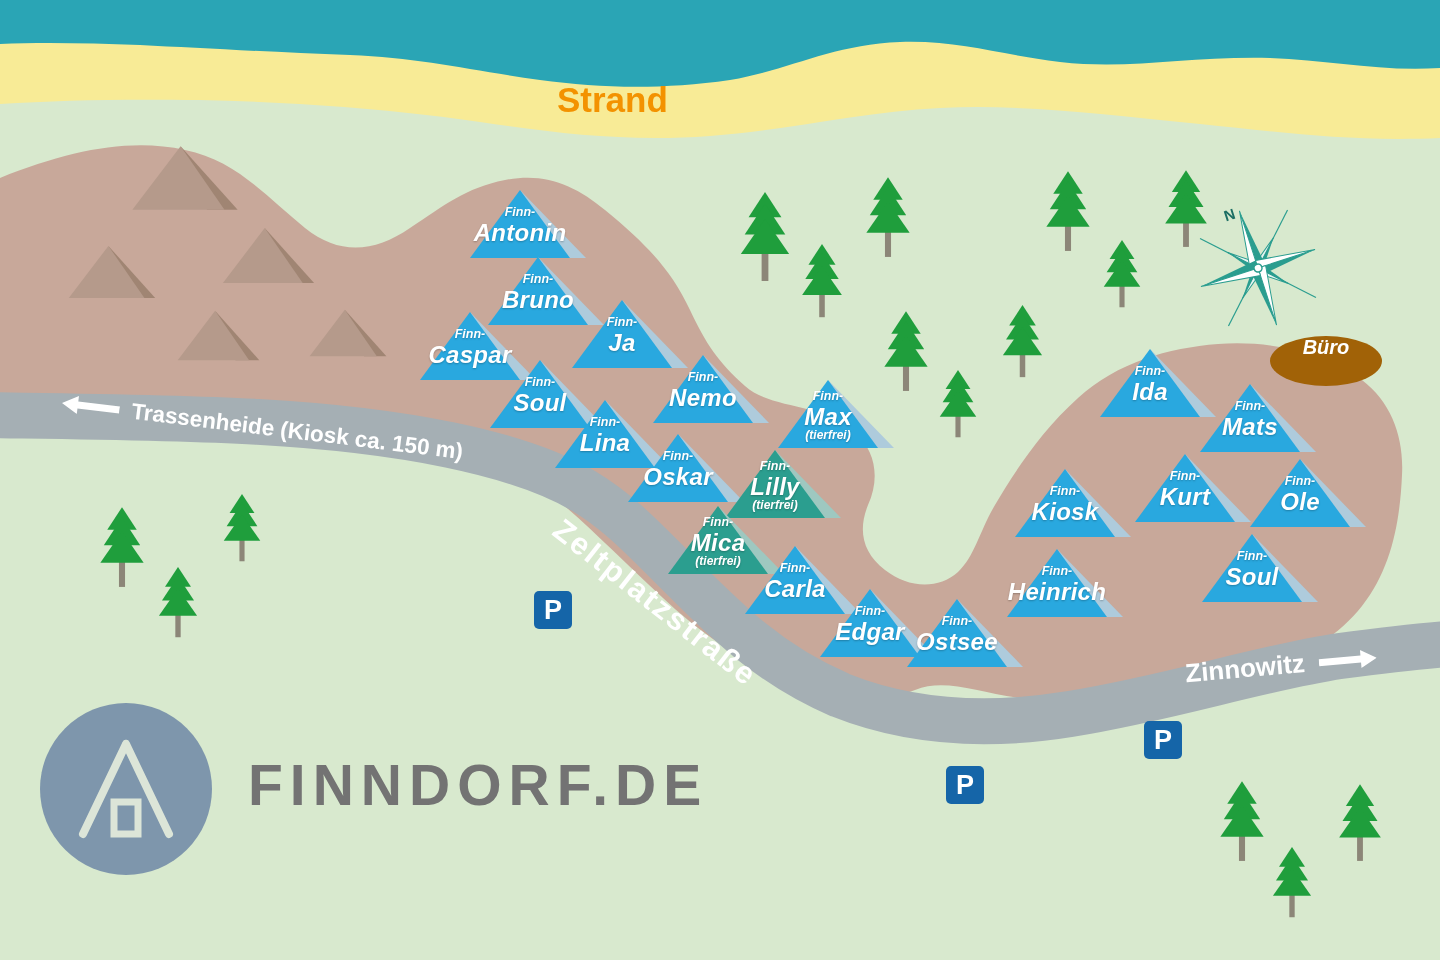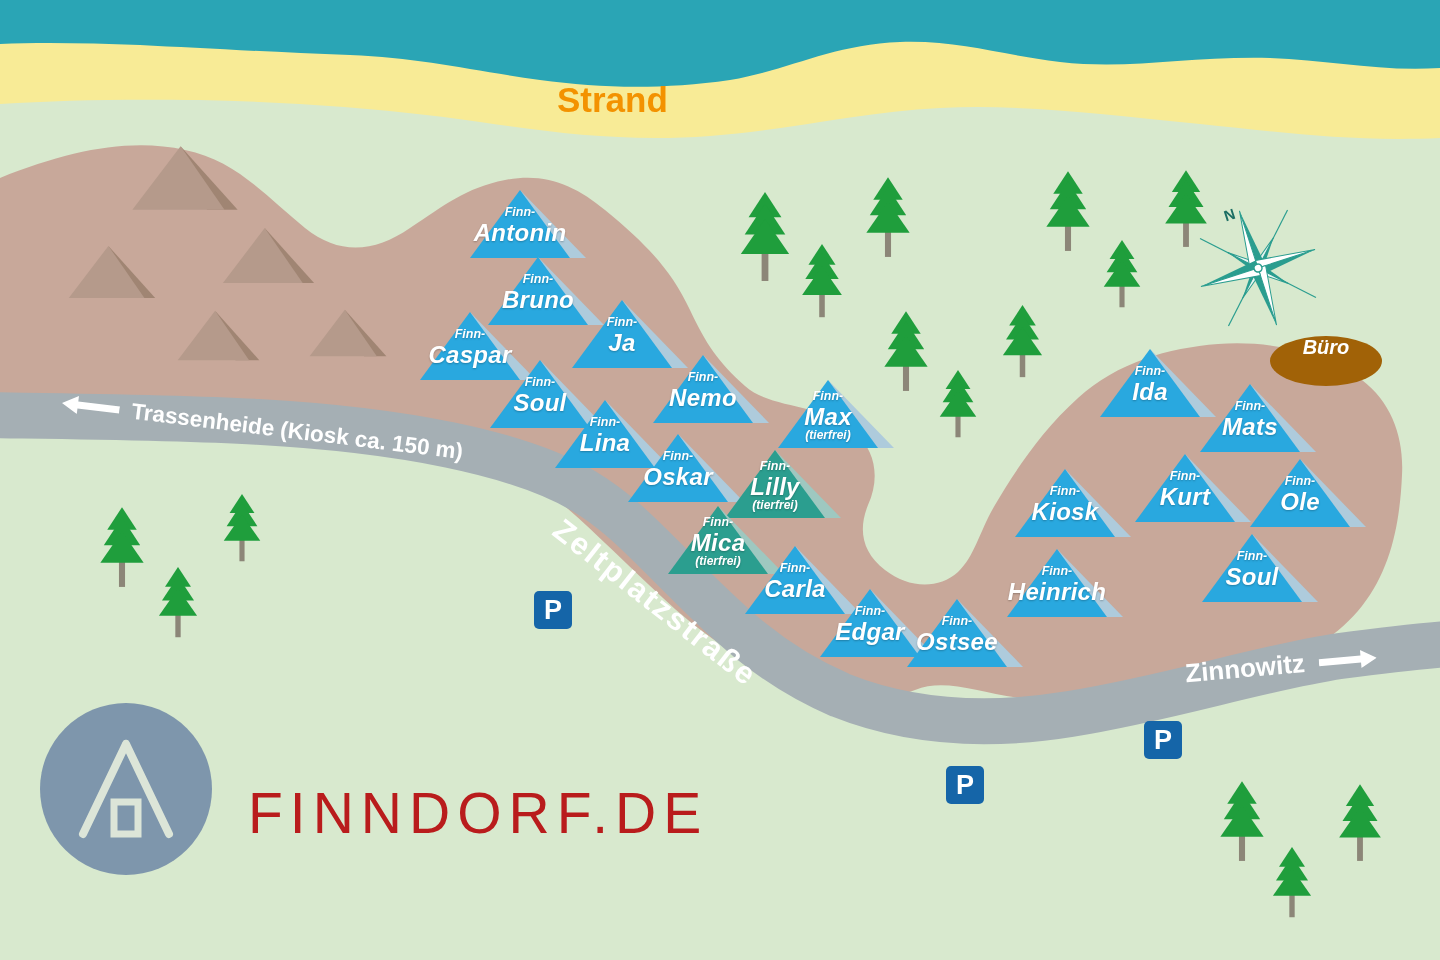--- a/index.html
+++ b/index.html
@@ -33,22 +33,22 @@
     color:#fff;font-weight:bold;font-size:27px;display:flex;align-items:center;justify-content:center;}
 
   .office{position:absolute;left:1270px;top:336px;width:112px;height:50px;background:#a16207;
     border-radius:50%;display:flex;align-items:flex-start;justify-content:center;
     color:#fff;font-style:italic;font-weight:bold;font-size:20px;}
 
   .compass{position:absolute;left:1188px;top:198px;}
 
   .logo-circle{position:absolute;left:40px;top:703px;width:172px;height:172px;border-radius:50%;
     background:#7e96ac;display:flex;align-items:center;justify-content:center;}
-  .logo-title{position:absolute;left:248px;top:752px;font-size:57px;font-weight:normal;
-    letter-spacing:7px;color:#b91c1c;white-space:nowrap;margin-top:28px;}
+  .logo-title{position:absolute;left:248px;top:752px;font-size:57px;font-weight:bold;
+    letter-spacing:7px;color:#737373;white-space:nowrap;}
   .logo-tagline{position:absolute;left:340px;top:826px;font-size:42px;font-style:italic;
     color:#7e96ac;font-family:"DejaVu Serif",serif;white-space:nowrap;}
 </style>
 </head>
 <body>
 
 <div class="map" id="map">
 
   <svg class="base" width="1440" height="960" viewBox="0 0 1440 960">
     <path fill="#f8eb96" d="M0,0 H1440 V138 C1350,142 1280,132 1200,124 C1100,114 1020,104 940,108 C860,112 790,130 710,136 C630,142 560,134 480,122 C400,110 300,102 200,100 C120,99 60,100 0,104 Z"></path>

